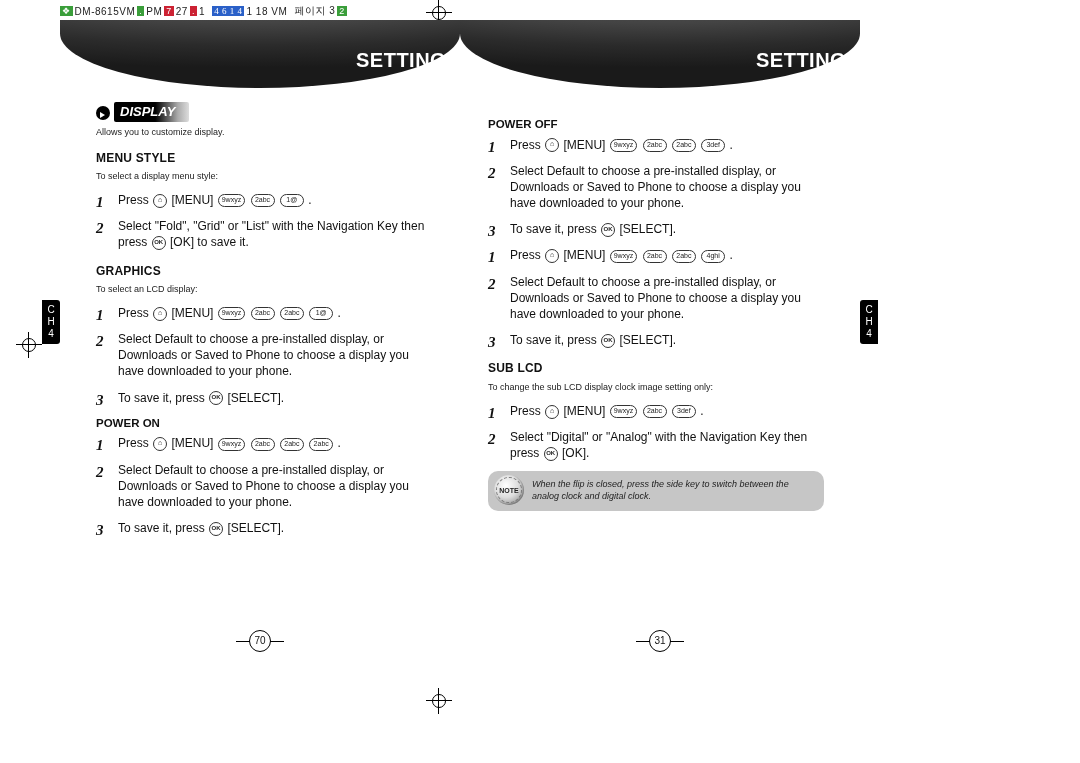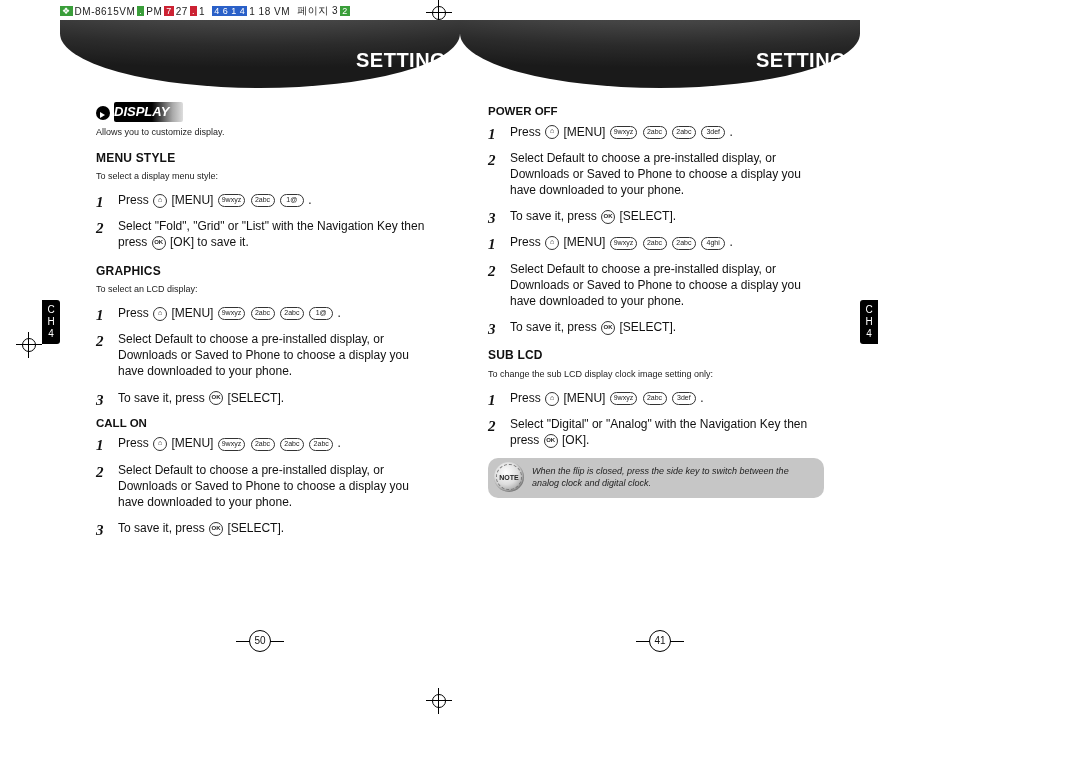--- a/index.html
+++ b/index.html
@@ -23,21 +23,21 @@
     display: flex;
     align-items: center;
     gap: 2px;
   }
   .header-strip .chip {
     display: inline-block;
     padding: 0 2px;
     font-size: 9px;
   }
   .chip.g { background: #3a9e3a; color: #fff; }
-  .chip.b { background: #2a60c8; color: #fff; }
+  .chip.b { background: #2a60c8; color: #fff; font-family: Liberation Serif, serif; }
   .chip.r { background: #c23; color: #fff; }
   .reg { position:absolute; }
   .reg .cross-h { position:absolute; width:26px; height:1px; background:#000; top:12px; left:0;}
   .reg .cross-v { position:absolute; height:26px; width:1px; background:#000; left:12px; top:0;}
   .reg .ring { position:absolute; width:12px; height:12px; border:1px solid #000; border-radius:50%; left:6px; top:6px;}
 
   .page {
     position: absolute;
     top: 20px;
     width: 400px;
@@ -64,21 +64,21 @@
     line-height: 1.35;
   }
   .page.right .content { padding: 14px 36px 0 28px; }
 
   .display-tag {
     display: inline-block;
     background: linear-gradient(to right, #000 0%, #000 55%, #aaa 85%, #ddd 100%);
     color: #fff;
     font-weight: bold;
     font-style: italic;
-    padding: 1px 14px 1px 0;
+    padding: 1px 14px 1px 6px;
     font-size: 13px;
     border-radius: 2px;
     position: relative;
   }
   .display-dot {
     display:inline-block;
     width:14px; height:14px;
     background:#000;
     border-radius:50%;
     vertical-align:middle;
@@ -290,42 +290,42 @@
         <span>[MENU]</span>
         <span class="key">9wxyz</span>
         <span class="key">2abc</span>
         <span class="key">2abc</span>
         <span class="key">1@</span> .
       </li>
       <li>Select Default to choose a pre-installed display, or Downloads or Saved to Phone to choose a display you have downloaded to your phone.</li>
       <li>To save it, press <span class="key round ok">OK</span> <span>[SELECT].</span></li>
     </ol>
 
-    <div class="sub-title">CALL ON</div>
+    <div class="sub-title">POWER ON</div>
     <ol class="steps">
       <li>
         <span>Press</span>
         <span class="key round">⌂</span>
         <span>[MENU]</span>
         <span class="key">9wxyz</span>
         <span class="key">2abc</span>
         <span class="key">2abc</span>
         <span class="key">2abc</span> .
       </li>
       <li>Select Default to choose a pre-installed display, or Downloads or Saved to Phone to choose a display you have downloaded to your phone.</li>
       <li>To save it, press <span class="key round ok">OK</span> <span>[SELECT].</span></li>
     </ol>
   </div>
-  <div class="page-num">50</div>
+  <div class="page-num">70</div>
 </div>
 
 <div class="page right">
   <div class="settings-banner">SETTINGS</div>
   <div class="content">
-    <div class="sub-title" style="margin-top:2px">POWER OFF</div>
+    <div class="sub-title" style="margin-top:15px">POWER OFF</div>
     <ol class="steps">
       <li>
         <span>Press</span>
         <span class="key round">⌂</span>
         <span>[MENU]</span>
         <span class="key">9wxyz</span>
         <span class="key">2abc</span>
         <span class="key">2abc</span>
         <span class="key">3def</span> .
       </li>
@@ -359,14 +359,14 @@
         <span class="key">3def</span> .
       </li>
       <li>Select "Digital" or "Analog" with the Navigation Key then press <span class="key round ok">OK</span> [OK].</li>
     </ol>
 
     <div class="note-box">
       <div class="note-badge">NOTE</div>
       <span>When the flip is closed, press the side key to switch between the analog clock and digital clock.</span>
     </div>
   </div>
-  <div class="page-num">41</div>
+  <div class="page-num">31</div>
 </div>
 
 </body></html>

